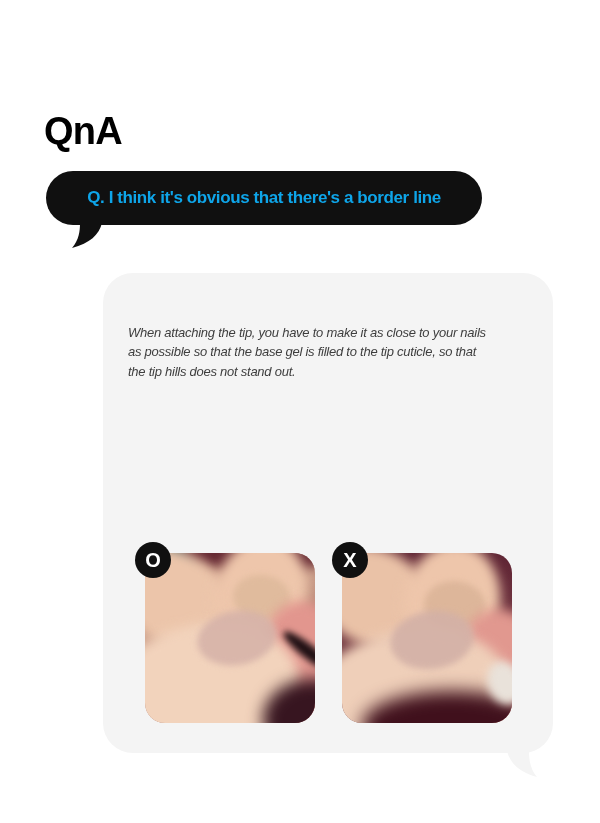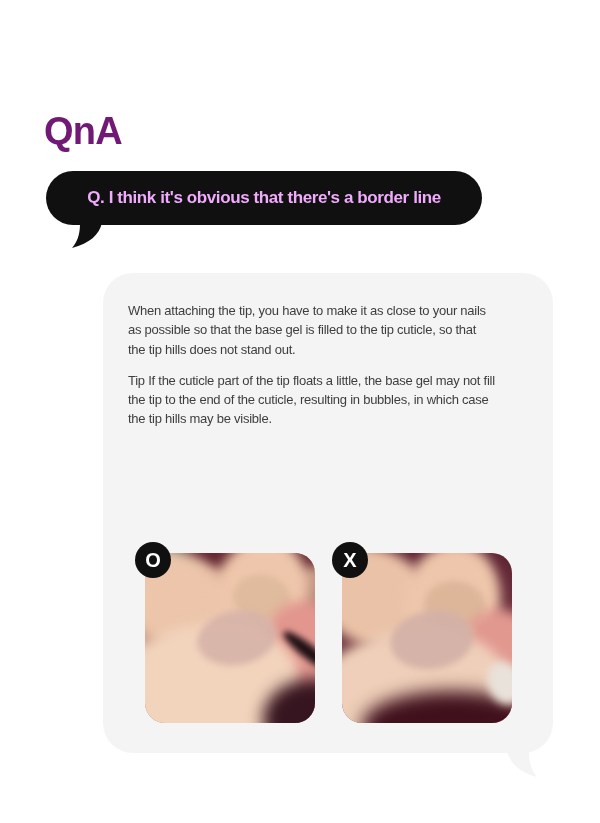--- a/index.html
+++ b/index.html
@@ -5,48 +5,48 @@
   html,body{margin:0;padding:0;}
   body{
     width:600px;height:823px;position:relative;overflow:hidden;
     background:#ffffff;
     font-family:"Liberation Sans", sans-serif;
   }
 
   
   .page-title{
     position:absolute;left:44px;top:84px;
-    font-size:38px;font-weight:bold;color:#701a75;
+    font-size:38px;font-weight:bold;color:#000000;
     letter-spacing:-0.8px;line-height:1.2;
   }
 
   
   .q-bubble{
     position:absolute;left:46px;top:171px;width:436px;height:54px;
     background:#101010;border-radius:27px;
     display:flex;align-items:center;justify-content:center;
   }
   .q-text{
-    color:#f0abfc;font-size:17px;font-weight:bold;
+    color:#0ea5e9;font-size:17px;font-weight:bold;
     letter-spacing:-0.4px;white-space:nowrap;
   }
   .q-tail{
     position:absolute;left:24px;top:100%;margin-top:-2px;
   }
 
   
   .a-bubble{
     position:absolute;left:103px;top:273px;width:450px;height:480px;
     background:#f4f4f4;border-radius:30px;
   }
   .a-tail{
     position:absolute;right:14px;top:100%;margin-top:-2px;
   }
   .a-content{
-    position:absolute;left:25px;top:28px;width:420px;
+    position:absolute;left:25px;top:50px;width:420px;font-style:italic;
   }
   .a-content p{
     margin:0 0 12px 0;
     font-size:13px;line-height:19.3px;color:#3e3e3e;
     letter-spacing:-0.25px;white-space:pre;
   }
 
   
   .examples{
     position:absolute;left:42px;top:280px;
@@ -99,23 +99,20 @@
   <svg class="q-tail" width="36" height="26" viewBox="0 0 36 26" aria-hidden="true">
     <path d="M10 0 L32 0 C29 12 20 20 2 25 C9 17 10 8 10 0 Z" fill="#101010"></path>
   </svg>
 </div>
 
 <div class="a-bubble">
   <div class="a-content">
     <p>When attaching the tip, you have to make it as close to your nails
 as possible so that the base gel is filled to the tip cuticle, so that
 the tip hills does not stand out.</p>
-    <p>Tip If the cuticle part of the tip floats a little, the base gel may not fill
-the tip to the end of the cuticle, resulting in bubbles, in which case
-the tip hills may be visible.</p>
   </div>
 
   <div class="examples">
 
     <figure class="example">
       <div class="badge">O</div>
       <div class="photo photo1">
         <div class="ph p1-teal"></div>
         <div class="ph p1-maroon-top"></div>
         <div class="ph p1-finger-topleft"></div>

